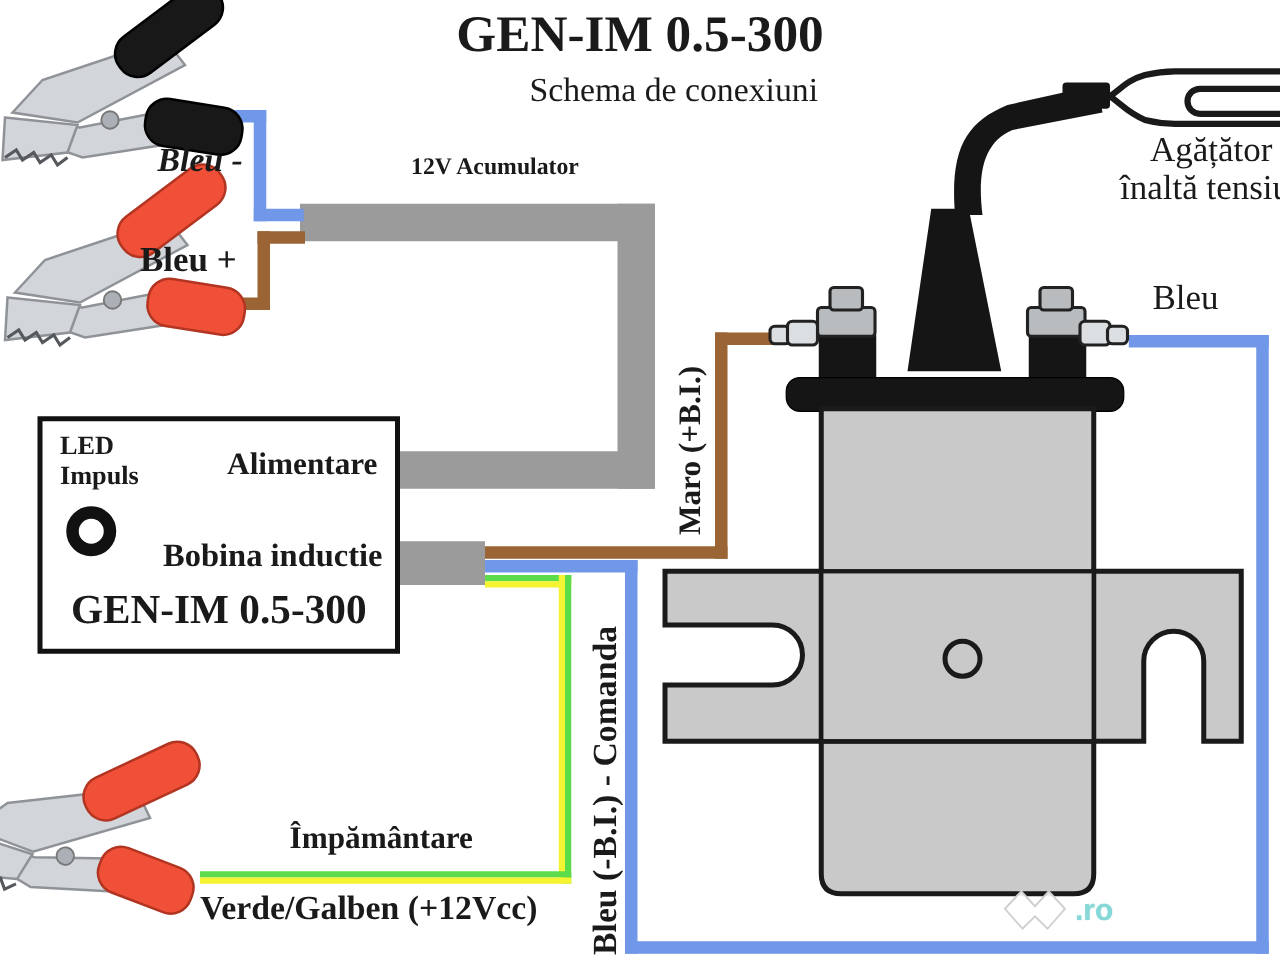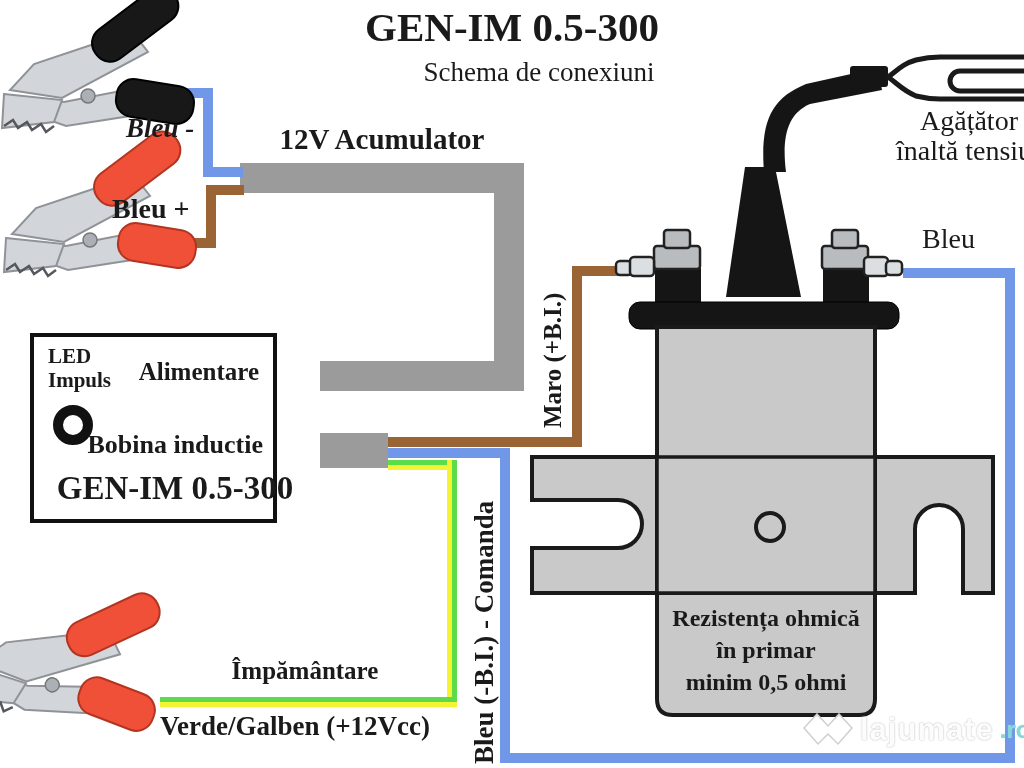--- a/index.html
+++ b/index.html
@@ -23,21 +23,21 @@
   .nut{fill:#b9bcbf;stroke:#222;stroke-width:2.5;}
   .lug{fill:#dcdfe2;stroke:#222;stroke-width:2.5;}
   .fork{fill:none;stroke:var(--outline);stroke-width:5;}
   .clipmetal{fill:#d2d5d9;stroke:#8f9398;stroke-width:2;}
   .teeth{fill:none;stroke:#55585c;stroke-width:2.5;}
   .pivot{fill:#aab0b5;stroke:#777;stroke-width:1.5;}
   .sleeve{fill:var(--sleeve,#222);stroke:var(--sleeve-stroke,#000);stroke-width:2;}
   .clip-black{--sleeve:#181818;--sleeve-stroke:#000;}
   .clip-red{--sleeve:var(--clip-red);--sleeve-stroke:#b23522;}
   
-  #module-box{position:absolute;left:30px;top:333px;width:247px;height:190px;
+  #module-box{position:absolute;left:30px;top:333px;width:290px;height:190px;
               border:4px solid #111;box-sizing:border-box;background:#fff;}
   #led-ring{position:absolute;left:19px;top:68px;width:40px;height:40px;
             border:10px solid #111;border-radius:50%;box-sizing:border-box;}
   
   #watermark{position:absolute;left:802px;top:712px;display:flex;align-items:center;gap:6px;
              font-family:"Liberation Sans",sans-serif;font-weight:bold;}
   #wm-name{font-size:31px;color:rgba(255,255,255,0.95);
            text-shadow:0 0 2px #c9c9c9,0 0 1px #bdbdbd;letter-spacing:1px;}
   #wm-tld{font-size:24px;color:var(--watermark-teal);text-shadow:0 0 1px #9adada;}
 </style>
@@ -131,47 +131,41 @@
     <use href="#clip-shape" class="clip-black" transform="translate(0,2)"></use>
     <use href="#clip-shape" class="clip-red" transform="translate(2,146)"></use>
     <use href="#clip-shape" class="clip-red" transform="translate(-30,594) rotate(12 100 65)"></use>
   </svg>
 
   <div class="lbl ctr" style="left:0;top:6px;width:1024px;font-size:41px;">GEN-IM 0.5-300</div>
   <div class="lbl reg ctr" style="left:0;top:58px;width:1024px;font-size:27px;margin-left:27px;">Schema de conexiuni</div>
 
   <div class="lbl" style="left:126px;top:114px;font-size:27px;font-style:italic;">Bleu -</div>
   <div class="lbl" style="left:112px;top:194px;font-size:28px;">Bleu +</div>
-  <div class="lbl ctr" style="left:240px;top:124px;width:284px;font-size:29px;">12V Acumulator</div>
+  <div class="lbl ctr" style="left:254px;top:124px;width:284px;font-size:19px;">12V Acumulator</div>
   <div class="lbl vlbl" style="left:540px;top:428px;font-size:25px;">Maro (+B.I.)</div>
   <div class="lbl vlbl" style="left:470px;top:764px;font-size:27px;">Bleu (-B.I.) - Comanda</div>
   <div class="lbl reg" style="left:922px;top:224px;font-size:28px;">Bleu</div>
   <div class="lbl reg" style="left:896px;top:106px;font-size:28px;line-height:30px;">
     <span style="margin-left:24px;">Agățător</span><br>
     <span>înaltă tensiune</span>
   </div>
   <div class="lbl ctr" style="left:210px;top:658px;width:190px;font-size:25px;">Împământare</div>
   <div class="lbl ctr" style="left:150px;top:712px;width:290px;font-size:27px;">Verde/Galben (+12Vcc)</div>
 
   <div id="module-box">
     <div class="lbl" style="left:14px;top:8px;font-size:21px;">LED</div>
     <div class="lbl" style="left:14px;top:32px;font-size:21px;">Impuls</div>
     <div id="led-ring"></div>
     <div class="lbl" style="right:14px;top:22px;font-size:25px;">Alimentare</div>
     <div class="lbl" style="right:10px;top:94px;font-size:26px;">Bobina inductie</div>
     <div class="lbl ctr" style="left:0;top:134px;width:282px;font-size:33px;">GEN-IM 0.5-300</div>
   </div>
 
-  <div class="lbl ctr" style="left:652px;top:602px;width:228px;font-size:24px;line-height:32px;">
-    <span>Rezistența ohmică</span><br>
-    <span>în primar</span><br>
-    <span>minim 0,5 ohmi</span>
-  </div>
 
   <div id="watermark">
     <svg width="52" height="34" viewBox="0 0 52 34">
       <path d="M2,15 L15,1 L26,13 L37,1 L50,15 L36,31 L26,21 L16,31 Z" fill="rgba(255,255,255,0.92)" stroke="#cfcfcf" stroke-width="1.5"></path>
     </svg>
-    <span id="wm-name">lajumate</span>
     <span id="wm-tld">.ro</span>
   </div>
 
 </div>
 
 </body></html>

